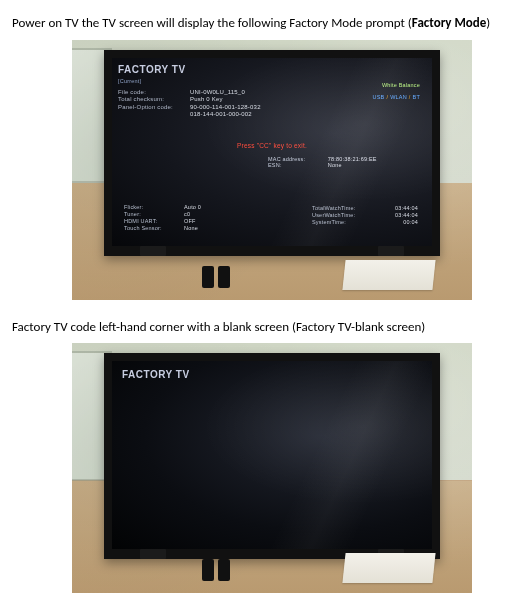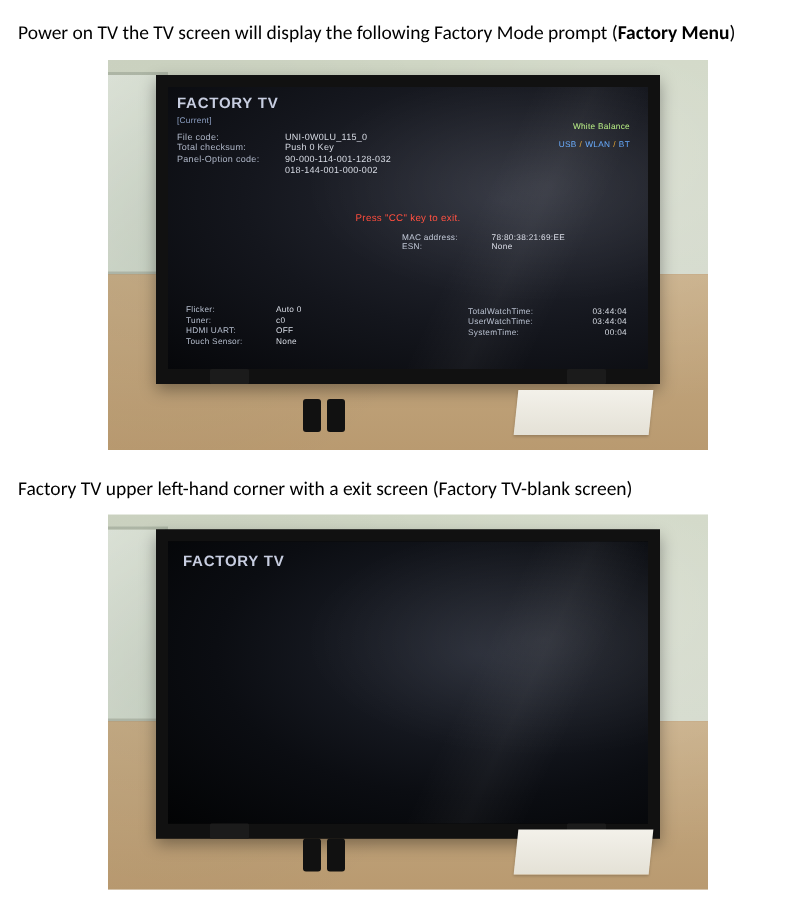--- a/index.html
+++ b/index.html
@@ -134,21 +134,21 @@
     background:
       radial-gradient(ellipse at 78% 35%, rgba(255,255,255,0.08), transparent 45%),
       linear-gradient(115deg, transparent 60%, rgba(255,255,255,0.04) 70%, transparent 80%);
     pointer-events:none;
   }
 </style>
 </head>
 <body>
 
 <p class="caption">
-  <span>Power on TV the TV screen will display the following Factory Mode prompt (</span><b>Factory Menu</b><span>)</span>
+  <span>Power on TV the TV screen will display the following Factory Mode prompt (</span><b>Factory Mode</b><span>)</span>
 </p>
 
 <div class="photo">
   <div class="window"></div>
   <div class="desk-strip"></div>
   <div class="wall-shadow"></div>
 
   <div class="tv">
     <div class="screen">
       <div class="osd">
@@ -209,21 +209,21 @@
     </div>
     <div class="stand l"></div>
     <div class="stand r"></div>
   </div>
 
   <div class="remote r1"></div>
   <div class="remote r2"></div>
   <div class="papers"></div>
 </div>
 
-<p class="caption">Factory TV upper left-hand corner with a exit screen (Factory TV-blank screen)</p>
+<p class="caption">Factory TV code left-hand corner with a blank screen (Factory TV-blank screen)</p>
 
 <div class="photo second">
   <div class="window"></div>
   <div class="desk-strip"></div>
   <div class="wall-shadow"></div>
 
   <div class="tv">
     <div class="screen blank">
       <div class="osd2">FACTORY TV</div>
       <div class="reflection"></div>

